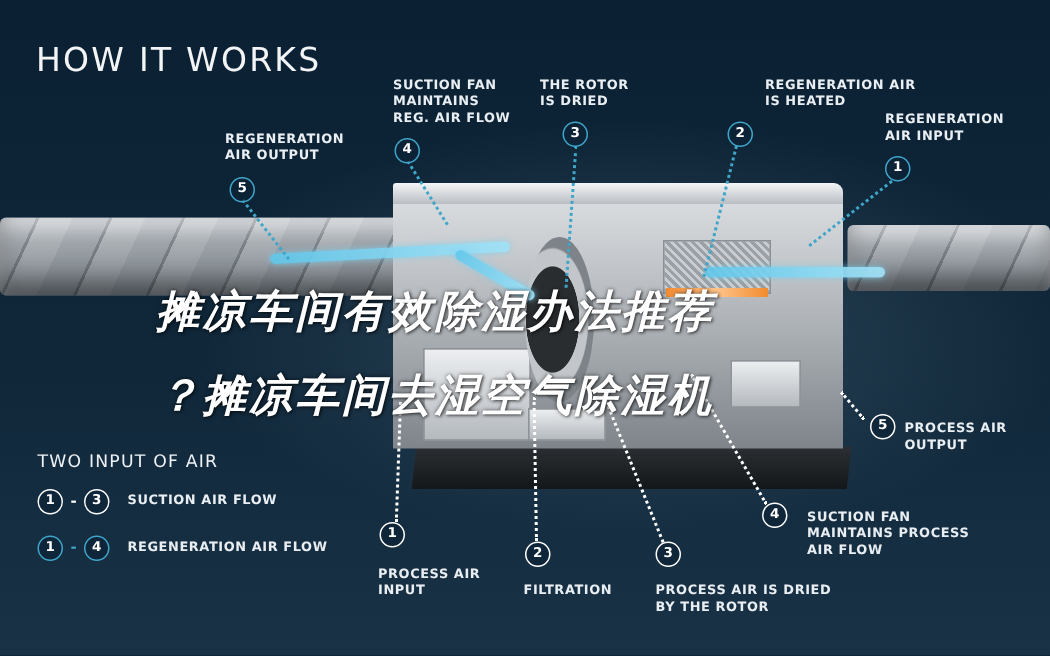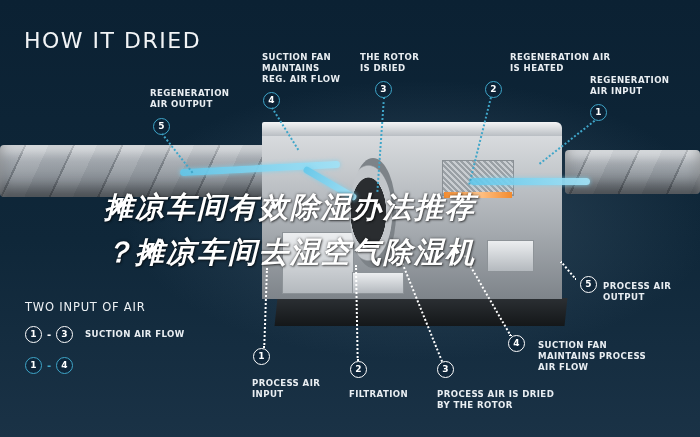--- a/index.html
+++ b/index.html
@@ -96,21 +96,21 @@
   .legend-row .badge { position: static; }
   .legend-row .dash { width: 14px; text-align: center; font-weight: bold; font-size: 10px; }
   .legend-row .txt { margin-left: 12px; font-size: 8.6px; font-weight: bold; letter-spacing: 0.4px; color: #e9eef2; }
   .legend-row.blue .dash { color: #3fa6c9; }
 </style>
 </head>
 <body>
 
 <div class="bg-grad"></div>
 
-<div class="title">HOW IT DRIED</div>
+<div class="title">HOW IT WORKS</div>
 
 <div class="duct" style="left:0; top:145px; width:285px;"></div>
 <div class="duct" style="left:565px; top:150px; width:135px; height:44px;"></div>
 
 <div class="machine">
   <div class="m-base"></div>
   <div class="m-body"></div>
   <div class="m-top"></div>
   <div class="m-panel" style="left:20px; top:110px; width:70px; height:60px;"></div>
   <div class="m-panel" style="left:90px; top:150px; width:50px; height:20px;"></div>
@@ -151,33 +151,34 @@
 
 <div class="lbl" style="left:510px; top:52px;">REGENERATION AIR
 IS HEATED</div>
 <div class="badge blue" style="left:485px; top:81px;">2</div>
 
 <div class="lbl" style="left:590px; top:75px;">REGENERATION
 AIR INPUT</div>
 <div class="badge blue" style="left:590px; top:104px;">1</div>
 
 <div class="overlay" style="top:188px;">摊凉车间有效除湿办法推荐</div>
-<div class="overlay" style="top:233px;">？摊凉车间去湿空气除湿机</div>
+<div class="overlay" style="top:244px;">？摊凉车间去湿空气除湿机</div>
 
 <div class="legend-title">TWO INPUT OF AIR</div>
 <div class="legend-row" style="top:325px;">
   <span class="badge">1</span>
   <span class="dash">-</span>
   <span class="badge">3</span>
   <span class="txt">SUCTION AIR FLOW</span>
 </div>
 <div class="legend-row blue" style="top:356px;">
   <span class="badge blue">1</span>
   <span class="dash">-</span>
   <span class="badge blue">4</span>
+  <span class="txt">REGENERATION AIR FLOW</span>
 </div>
 
 <div class="badge" style="left:253px; top:348px;">1</div>
 <div class="lbl" style="left:252px; top:378px;">PROCESS AIR
 INPUT</div>
 
 <div class="badge" style="left:350px; top:361px;">2</div>
 <div class="lbl" style="left:349px; top:389px;">FILTRATION</div>
 
 <div class="badge" style="left:437px; top:361px;">3</div>

